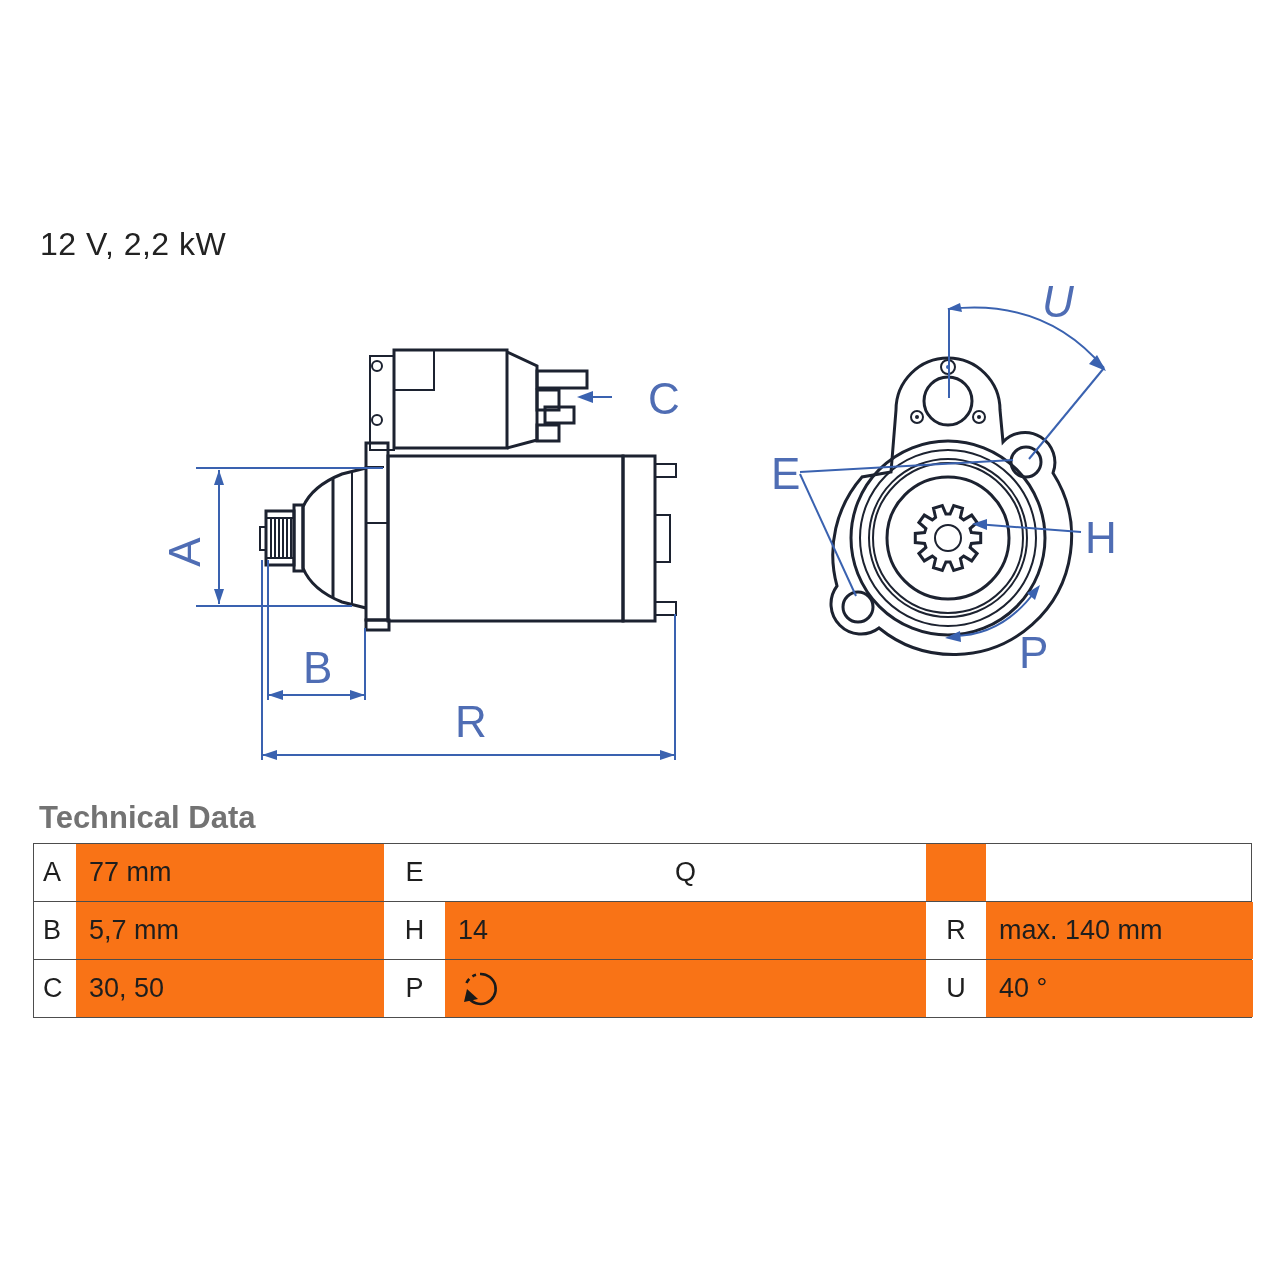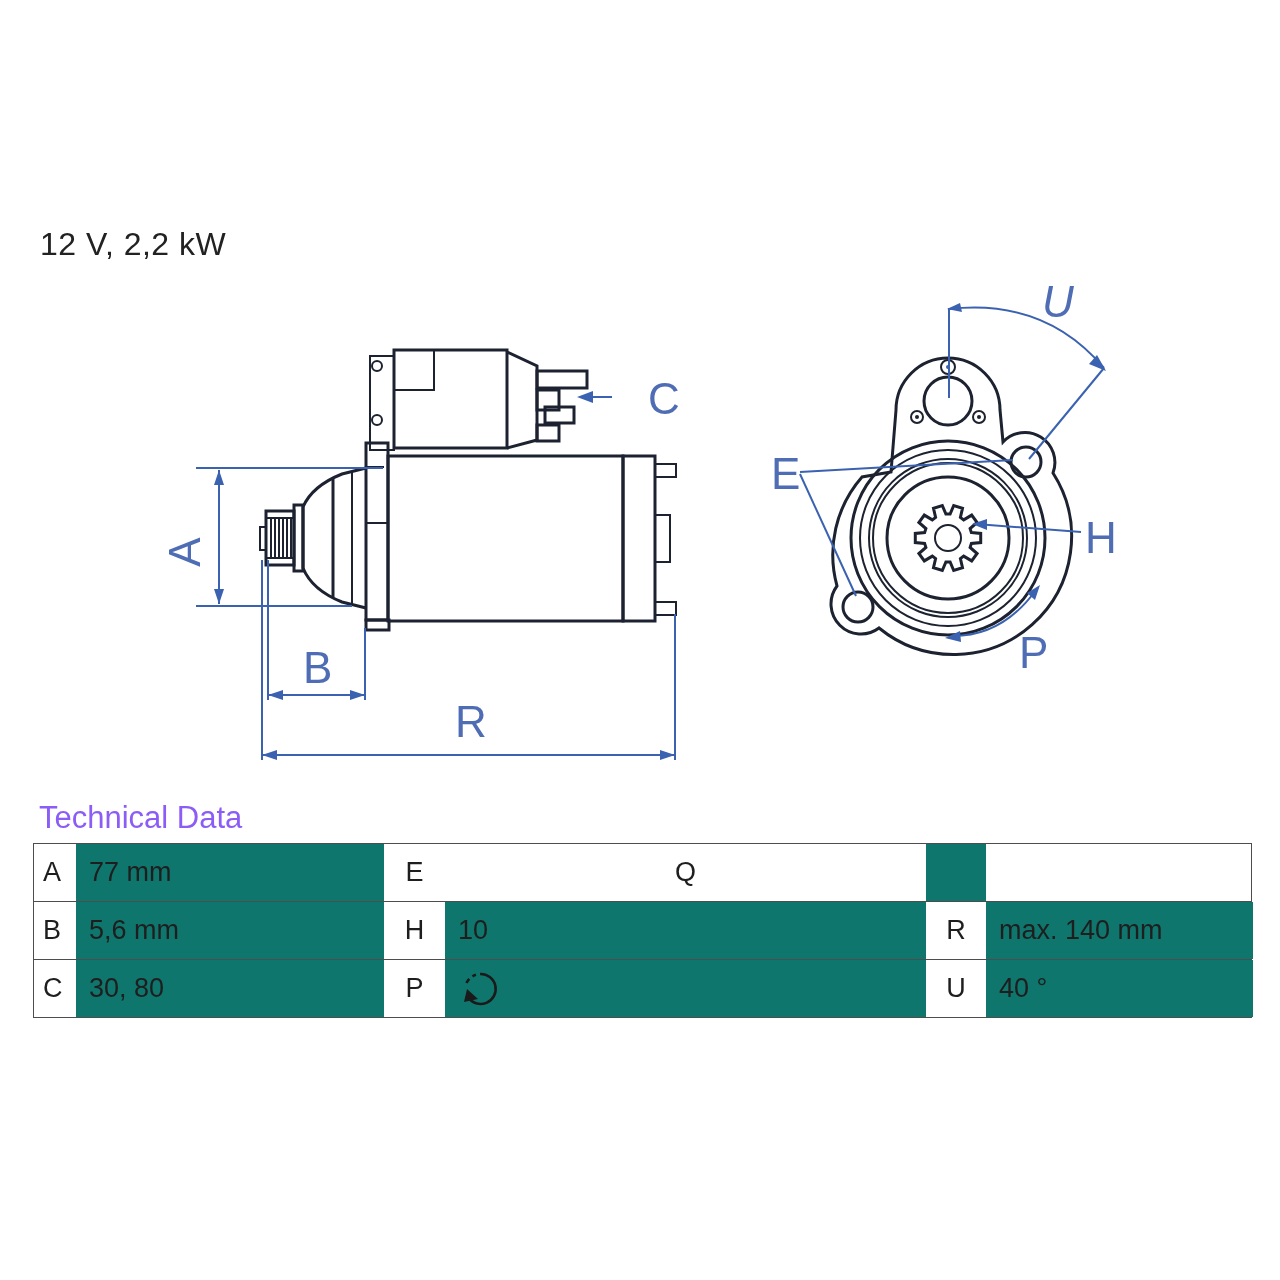--- a/index.html
+++ b/index.html
@@ -6,29 +6,29 @@
   #page{position:relative;width:1280px;height:1280px;background:#ffffff;overflow:hidden;
         font-family:"Liberation Sans", sans-serif;color:#1e1e1e;}
   #product-title{position:absolute;left:40px;top:226px;font-size:32px;font-weight:500;
         letter-spacing:0.5px;color:#222;}
   #drawing-svg{position:absolute;left:0;top:0;width:1280px;height:800px;}
   .dk{stroke:#1c2230;fill:none;stroke-width:3;}
   .dk2{stroke:#1c2230;fill:none;stroke-width:2;}
   .bl{stroke:#3a62b0;fill:none;stroke-width:2;}
   .blf{fill:#3a62b0;stroke:none;}
   text.dim{fill:#4f6db4;font-family:"Liberation Sans",sans-serif;font-size:44px;font-weight:400;}
-  #tech-heading{position:absolute;left:39px;top:800px;font-size:31px;font-weight:400;color:#8b5cf6;}
+  #tech-heading{position:absolute;left:39px;top:800px;font-size:31px;font-weight:700;color:#737373;}
   #data-table{position:absolute;left:33px;top:843px;width:1219px;
         border:1px solid #4d4d4d;box-sizing:border-box;}
   .t-row{display:grid;grid-template-columns:42px 308px 61px 481px 60px 267px;height:57px;}
   .t-row.bordered{border-bottom:1px solid #4d4d4d;}
   .t-lbl{background:#ffffff;display:flex;align-items:center;padding-left:9px;
         font-size:27px;color:#1e1e1e;}
   .t-lbl.ctr{justify-content:center;padding-left:0;}
-  .t-val{background:#0f766e;display:flex;align-items:center;padding-left:13px;
+  .t-val{background:#f97316;display:flex;align-items:center;padding-left:13px;
         font-size:27px;color:#1e1e1e;}
 </style>
 </head>
 <body>
 
 <div id="page">
 
   <div id="product-title">12 V, 2,2 kW</div>
 
   <svg id="drawing-svg" viewBox="0 0 1280 800">
@@ -172,29 +172,29 @@
   <div id="data-table">
     <div class="t-row bordered">
       <div class="t-lbl">A</div>
       <div class="t-val">77 mm</div>
       <div class="t-lbl ctr">E</div>
       <div class="t-lbl ctr">Q</div>
       <div class="t-val"></div>
     </div>
     <div class="t-row bordered">
       <div class="t-lbl">B</div>
-      <div class="t-val">5,6 mm</div>
+      <div class="t-val">5,7 mm</div>
       <div class="t-lbl ctr">H</div>
-      <div class="t-val">10</div>
+      <div class="t-val">14</div>
       <div class="t-lbl ctr">R</div>
       <div class="t-val">max. 140 mm</div>
     </div>
     <div class="t-row">
       <div class="t-lbl">C</div>
-      <div class="t-val">30, 80</div>
+      <div class="t-val">30, 50</div>
       <div class="t-lbl ctr">P</div>
       <div class="t-val">
         <svg width="42" height="42" viewBox="0 0 42 42">
           <path d="M 22,6 A 15 15 0 1 1 10,29" fill="none" stroke="#1a1a1a" stroke-width="2.6"></path>
           <path d="M 8.5,15 A 15 15 0 0 1 18,6.7" fill="none" stroke="#1a1a1a" stroke-width="2.6" stroke-dasharray="5 4"></path>
           <polygon points="6,34 9,21 20,31" fill="#1a1a1a"></polygon>
         </svg>
       </div>
       <div class="t-lbl ctr">U</div>
       <div class="t-val">40 °</div>

